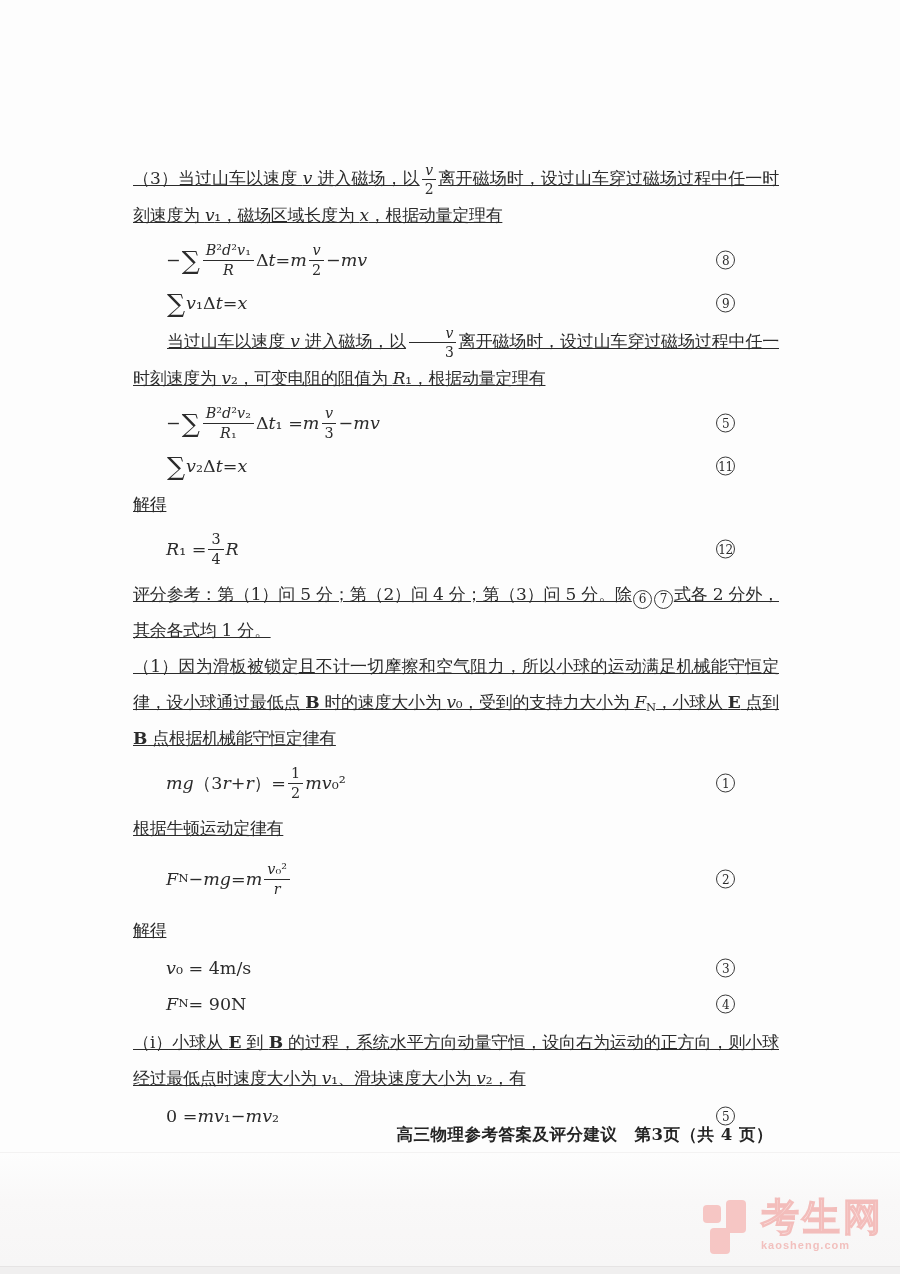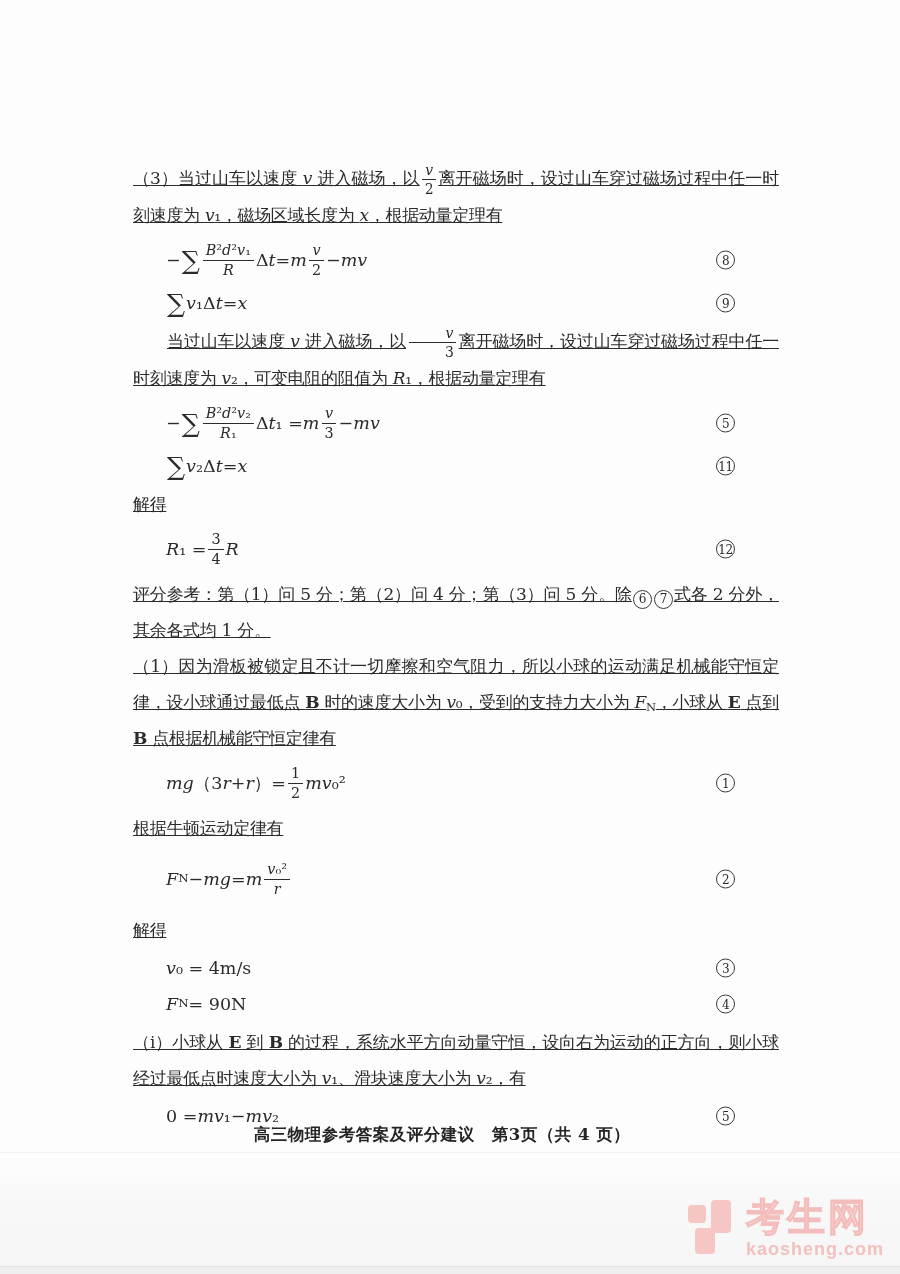--- a/index.html
+++ b/index.html
@@ -49,22 +49,22 @@
   .circ{
     display:inline-flex;align-items:center;justify-content:center;
     width:19px;height:19px;border:1.2px solid #3a3a3a;border-radius:50%;
     font-size:12px;line-height:1;letter-spacing:-0.5px;
     vertical-align:-4px;box-sizing:border-box;
     font-family:"DejaVu Serif","Liberation Serif",serif;
   }
   .inline-circ{margin:0 1px;vertical-align:-3px;}
   .eqnum{position:absolute;right:44px;top:50%;transform:translateY(-50%);}
   .footer{
-    position:absolute;left:119px;top:1124px;width:646px;
-    text-align:center;font-size:16.5px;font-weight:bold;color:#242424;
+    position:absolute;left:127px;top:1124px;width:646px;
+    text-align:right;font-size:16.5px;font-weight:bold;color:#242424;
     letter-spacing:0.5px;
   }
   .scan-band{
     position:absolute;left:0;top:1152px;width:900px;height:122px;
     background:linear-gradient(180deg,#fdfdfd 0%,#f9f8f8 40%,#f7f6f6 90%);
     border-top:1px solid #f3f2f2;
   }
   .scan-edge{
     position:absolute;left:0;top:1266px;width:900px;height:8px;
     background:#f0efef;border-top:1px solid #e6e4e4;
@@ -80,21 +80,21 @@
   .wm-logo .b1{left:0;top:7px;width:18px;height:18px;}
   .wm-logo .b2{left:23px;top:2px;width:20px;height:33px;}
   .wm-logo .b3{left:7px;top:30px;width:20px;height:26px;}
   .wm-text{display:flex;flex-direction:column;line-height:1;}
   .wm-cn{
     font-size:38px;font-weight:bold;letter-spacing:3px;
     color:#fbe4e3;-webkit-text-stroke:1.2px #f3bdbb;
     font-family:Liberation Serif, serif;
   }
   .wm-en{
-    margin-top:4px;font-size:18px;font-weight:bold;color:#f2c0be;
+    margin-top:4px;font-size:11px;font-weight:bold;color:#f2c0be;
     font-family:"Liberation Sans","DejaVu Sans",sans-serif;letter-spacing:1px;
   }
 </style>
 </head>
 <body>
 
 <div class="page">
   <div class="doc">
       <div class="para"><span class="expr">（3）当过山车以速度 <i>v</i> 进入磁场，以<span class="frac">
             <span class="fn"><i>v</i></span>

